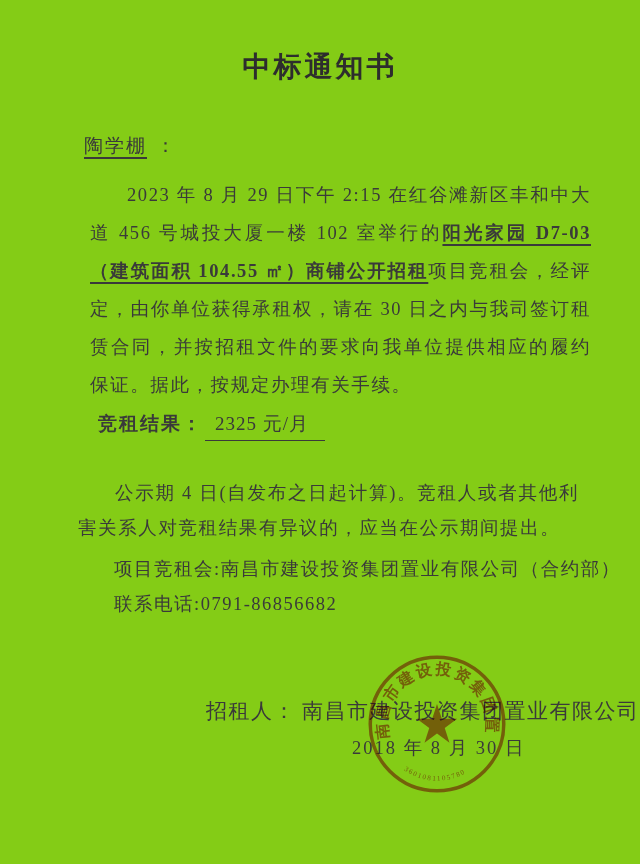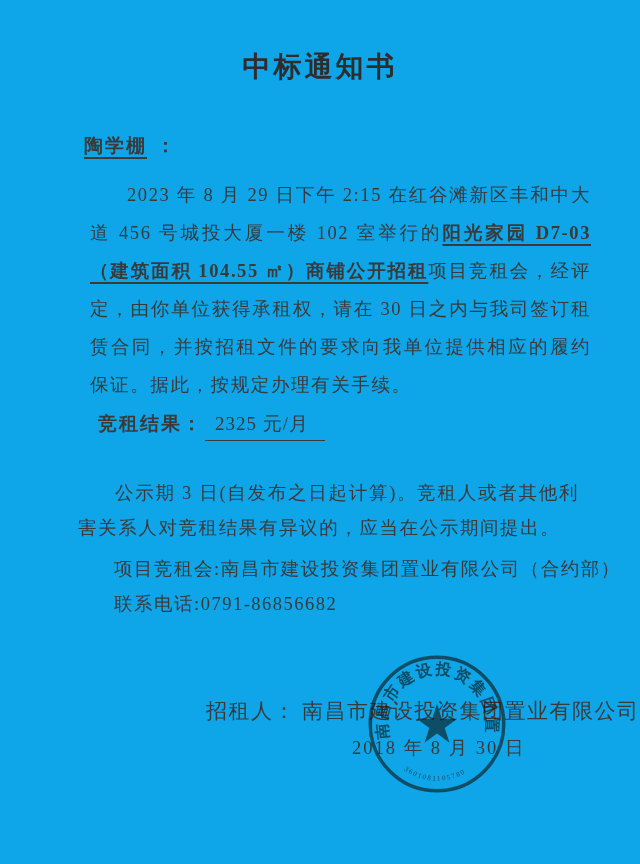--- a/index.html
+++ b/index.html
@@ -1,29 +1,29 @@
 <!DOCTYPE html>
 <html><head>
 <meta charset="utf-8">
 <style>
   html,body { margin:0; padding:0; background:#e9e9e9; }
   .page {
     position:relative; width:640px; height:864px; margin:0 auto;
-    background:#0ea5e9; overflow:hidden;
+    background:#84cc16; overflow:hidden;
     font-family:"Liberation Serif","DejaVu Serif",serif;
     color:#3a3a3a;
   }
   .title {
     position:absolute; top:48px; left:0; width:640px;
     text-align:center; font-size:28px; font-weight:700;
     letter-spacing:3px; color:#2d2d2d; margin:0;
   }
   .salutation {
     position:absolute; left:84px; top:133px;
-    font-size:19px; font-weight:700; letter-spacing:2px;
+    font-size:19px; font-weight:400; letter-spacing:2px;
   }
   .salutation .name {
     text-decoration:underline; text-underline-offset:5px;
     text-decoration-thickness:1.5px; padding-right:9px;
   }
   .para1 {
     position:absolute; left:78px; top:164px; width:501px;
     font-size:18.5px; line-height:38px; letter-spacing:1.6px;
     text-align:justify; text-indent:2em; margin:12px;
   }
@@ -65,21 +65,21 @@
   </div>
 
   <p class="para1">
     <span>2023 年 8 月 29 日下午 2:15 在红谷滩新区丰和中大道 456 号城投大厦一楼 102 室举行的</span><span class="emph">阳光家园 D7-03（建筑面积 104.55 ㎡）商铺公开招租</span><span>项目竞租会，经评定，由你单位获得承租权，请在 30 日之内与我司签订租赁合同，并按招租文件的要求向我单位提供相应的履约保证。据此，按规定办理有关手续。</span>
   </p>
 
   <div class="result">
     <span class="label">竞租结果：</span><span class="value">2325 元/月</span>
   </div>
 
-  <p class="para2">公示期 3 日(自发布之日起计算)。竞租人或者其他利害关系人对竞租结果有异议的，应当在公示期间提出。</p>
+  <p class="para2">公示期 4 日(自发布之日起计算)。竞租人或者其他利害关系人对竞租结果有异议的，应当在公示期间提出。</p>
 
   <div class="supervisor">项目竞租会:南昌市建设投资集团置业有限公司（合约部）</div>
   <div class="phone">联系电话:0791-86856682</div>
 
   <div class="lessor">
     <span>招租人：</span><span class="lessor-name">南昌市建设投资集团置业有限公司</span>
   </div>
 
   <div class="dateline">2018 年 8 月 30 日</div>
 

